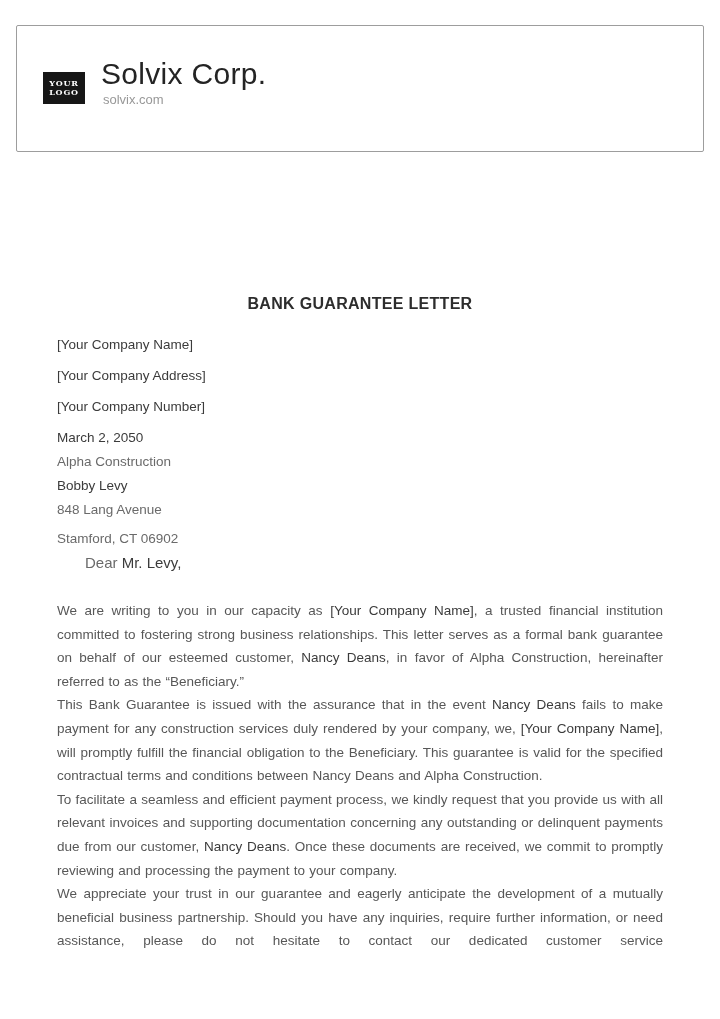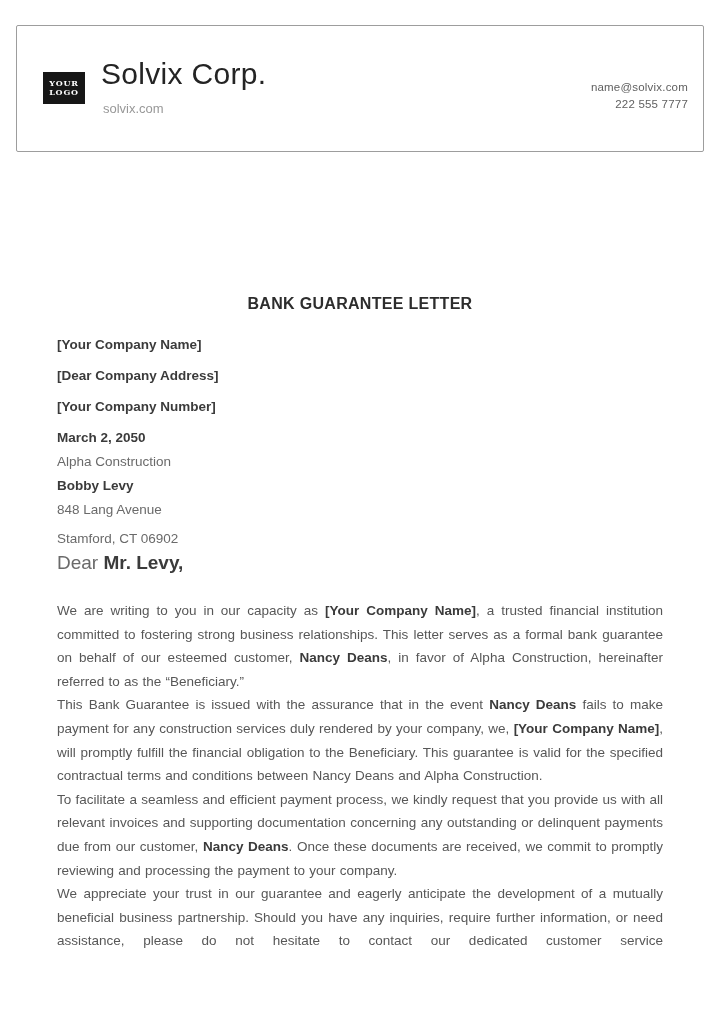--- a/index.html
+++ b/index.html
@@ -34,43 +34,43 @@
     letter-spacing: 0.8px; line-height: 9px;
     text-transform: uppercase;
   }
   .brand { position: absolute; left: 84px; top: 31px; }
   .brand-name {
     font-size: 30px; font-weight: 500;
     color: #242424; letter-spacing: 0.3px; line-height: 34px; text-align: center;
   }
   .brand-site {
     font-size: 13px; color: #989898;
-    margin-top: 10px; margin-left: 2px;
+    margin-top: 1px; margin-left: 2px;
   }
   .contact {
     position: absolute; right: 15px; top: 53px;
     text-align: right;
     font-size: 11.5px; color: #5f5f5f; line-height: 17px;
     letter-spacing: 0.2px;
   }
 
   
   .content { position: absolute; left: 57px; right: 57px; top: 291px; }
   .letter-title {
     text-align: center;
     font-size: 16px; font-weight: 700;
     color: #2d2d2d; letter-spacing: 0.3px; line-height: 26px;
   }
   .meta { margin-top: 16px; font-size: 13.5px; color: #6a6a6a; }
   .meta .meta-line { line-height: 24px; }
   .meta .meta-line:nth-child(-n+3) { margin-bottom: 7px; }
   .meta .meta-line:nth-child(7) { margin-bottom: 5px; }
-  .b { font-weight: 700; color: #3b3b3b; }
+  .b { font-weight: 400; color: #3b3b3b; }
   .salutation {
-    font-size: 19px; color: #6a6a6a; line-height: 24px; margin-top: 0;
+    font-size: 15px; color: #6a6a6a; line-height: 24px; margin-top: 0; margin-left: 28px;
   }
   .body-text {
     margin-top: 24px;
     font-size: 13.5px; color: #575757;
     line-height: 23.6px;
     text-align: justify;
     word-spacing: 0.5px;
   }
   .body-text p { margin: 0; }
   .body-text p.clipped { text-align-last: justify; }
@@ -82,32 +82,28 @@
 
   <div class="header-box">
     <div class="logo-square">
       <span>YOUR</span>
       <span>LOGO</span>
     </div>
     <div class="brand">
       <div class="brand-name">Solvix Corp.</div>
       <div class="brand-site">solvix.com</div>
     </div>
-    <div class="contact">
-      <div>name@solvix.com</div>
-      <div>222 555 7777</div>
-    </div>
   </div>
 
   <div class="content">
     <div class="letter-title">BANK GUARANTEE LETTER</div>
 
     <div class="meta">
         <div class="meta-line b">[Your Company Name]</div>
-        <div class="meta-line b">[Dear Company Address]</div>
+        <div class="meta-line b">[Your Company Address]</div>
         <div class="meta-line b">[Your Company Number]</div>
         <div class="meta-line b">March 2, 2050</div>
         <div class="meta-line">Alpha Construction</div>
         <div class="meta-line b">Bobby Levy</div>
         <div class="meta-line">848 Lang Avenue</div>
         <div class="meta-line">Stamford, CT 06902</div>
       </div>
 
     <div class="salutation"><span>Dear </span><span class="b">Mr. Levy,</span></div>
 

